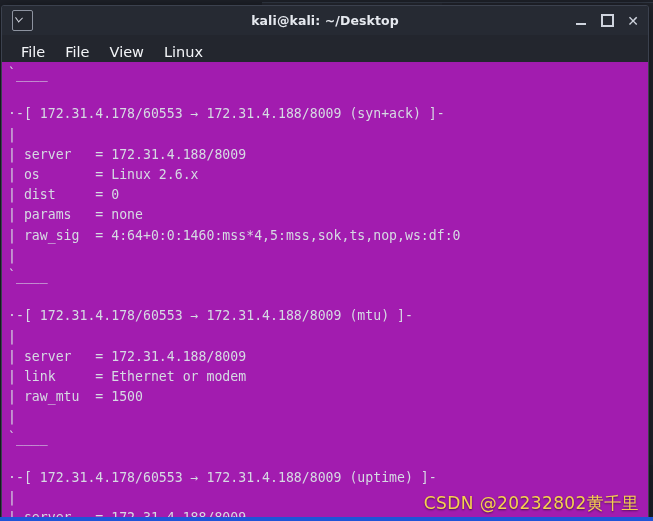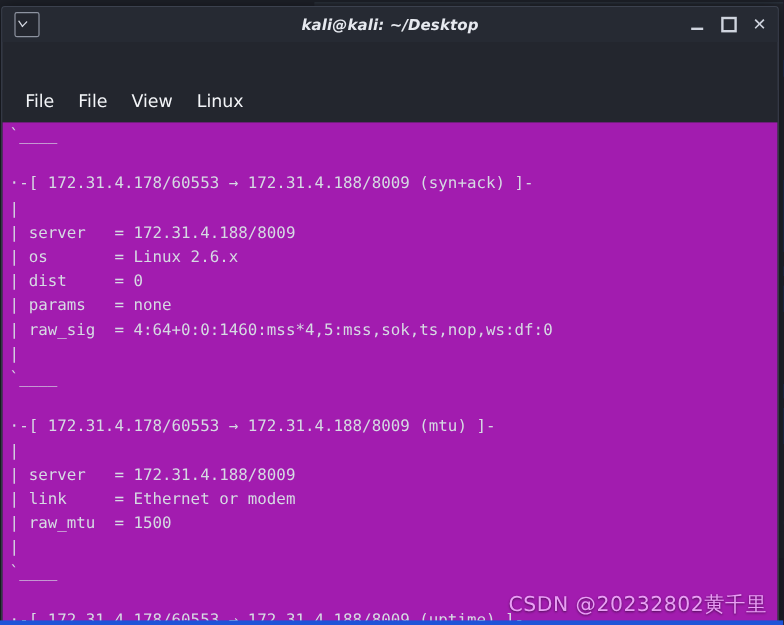--- a/index.html
+++ b/index.html
@@ -193,21 +193,20 @@
   }
   #title-text {
     position: absolute;
     left: 0; right: 0;
     text-align: center;
     color: #e6e9ef;
     font-size: 12.5px;
     font-weight: bold;
     pointer-events: none;
     letter-spacing: .1px;
-    font-style: italic;
   }
   #winbtns {
     margin-left: auto;
     display: flex;
     align-items: center;
     gap: 0px;
     height: 29px;
     padding-right: 2px;
   }
   .wbtn {
@@ -232,25 +231,24 @@
     font-size: 14px;
     font-weight: bold;
     line-height: 1;
     font-family: "DejaVu Sans", sans-serif;
   }
 
   #menubar {
     height: 27px;
     flex: 0 0 auto;
     display: flex;
-    align-items: flex-start;
+    align-items: flex-end;
     gap: 2px;
     padding-left: 10px;
     background: #23262e;
-    margin-top: 40px;
   }
   .menu-item {
     color: #f3f5f8;
     font-size: 14.5px;
     padding: 2px 9px;
     border-radius: 2px;
   }
 
   #termbody {
     flex: 1 1 auto;
@@ -267,21 +265,21 @@
     line-height: 20.2px;
     white-space: pre;
     letter-spacing: 0px;
   }
 
   
   #watermark {
     position: absolute;
     right: 14px;
     bottom: 6px;
-    color: #f0abfc;
+    color: #fde047;
     font-size: 17px;
     font-family: "DejaVu Sans", sans-serif;
     letter-spacing: .4px;
     opacity: .92;
     text-shadow: 0 1px 2px rgba(0,0,0,.6);
     pointer-events: none;
   }
 
   .bottom-bar {
     position: absolute;

